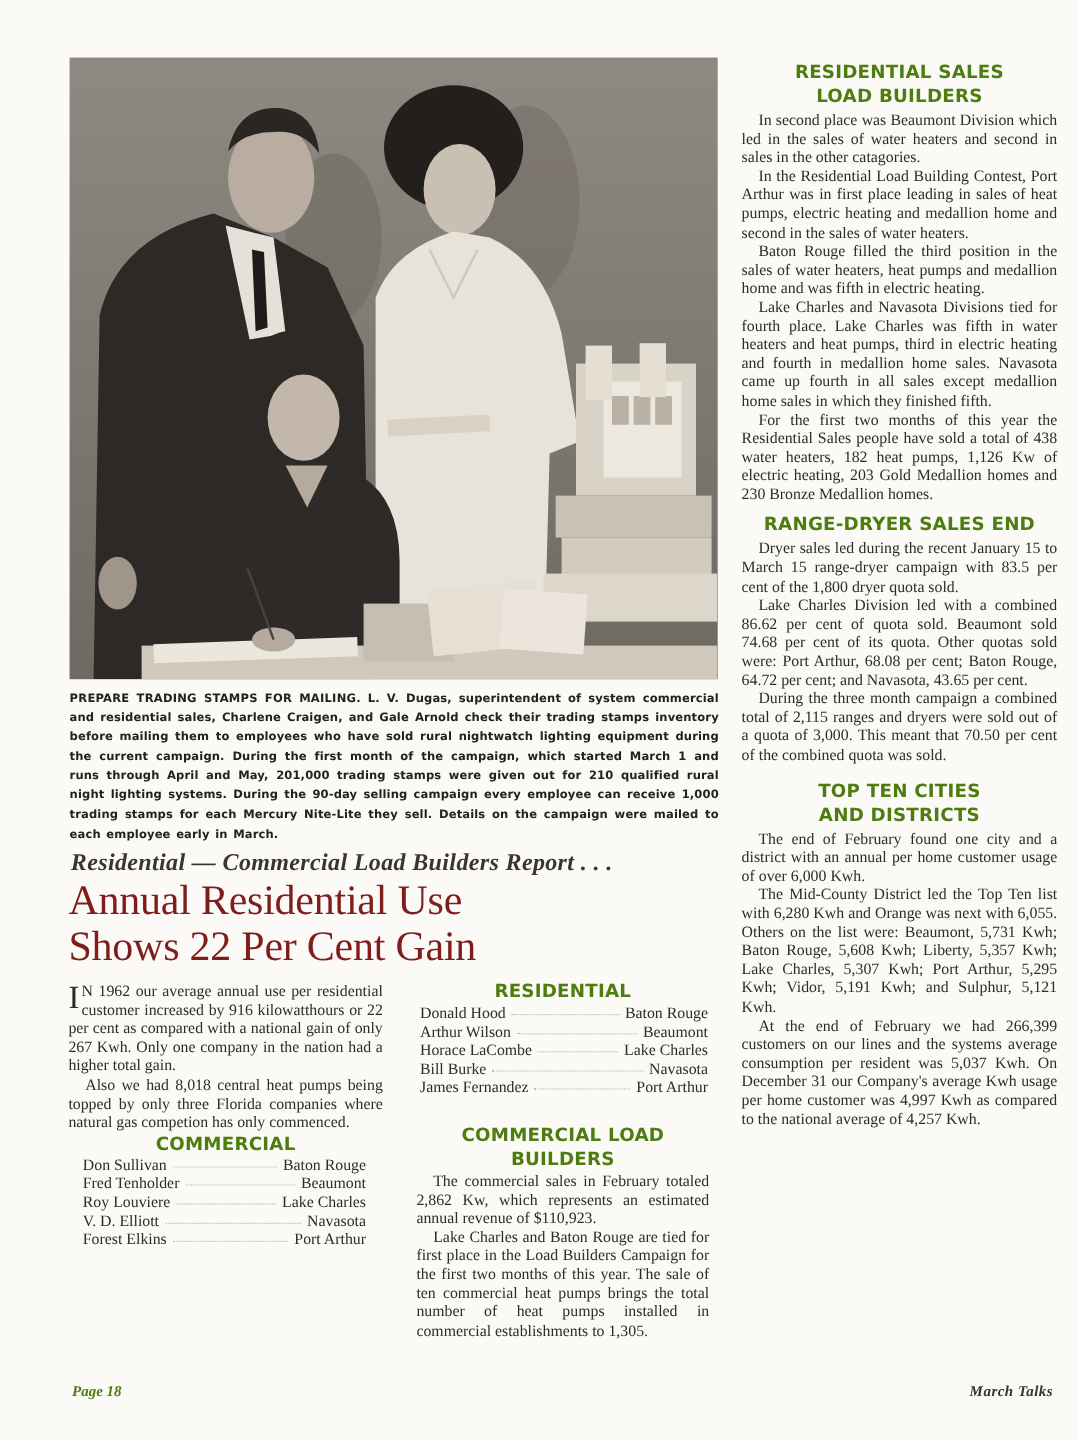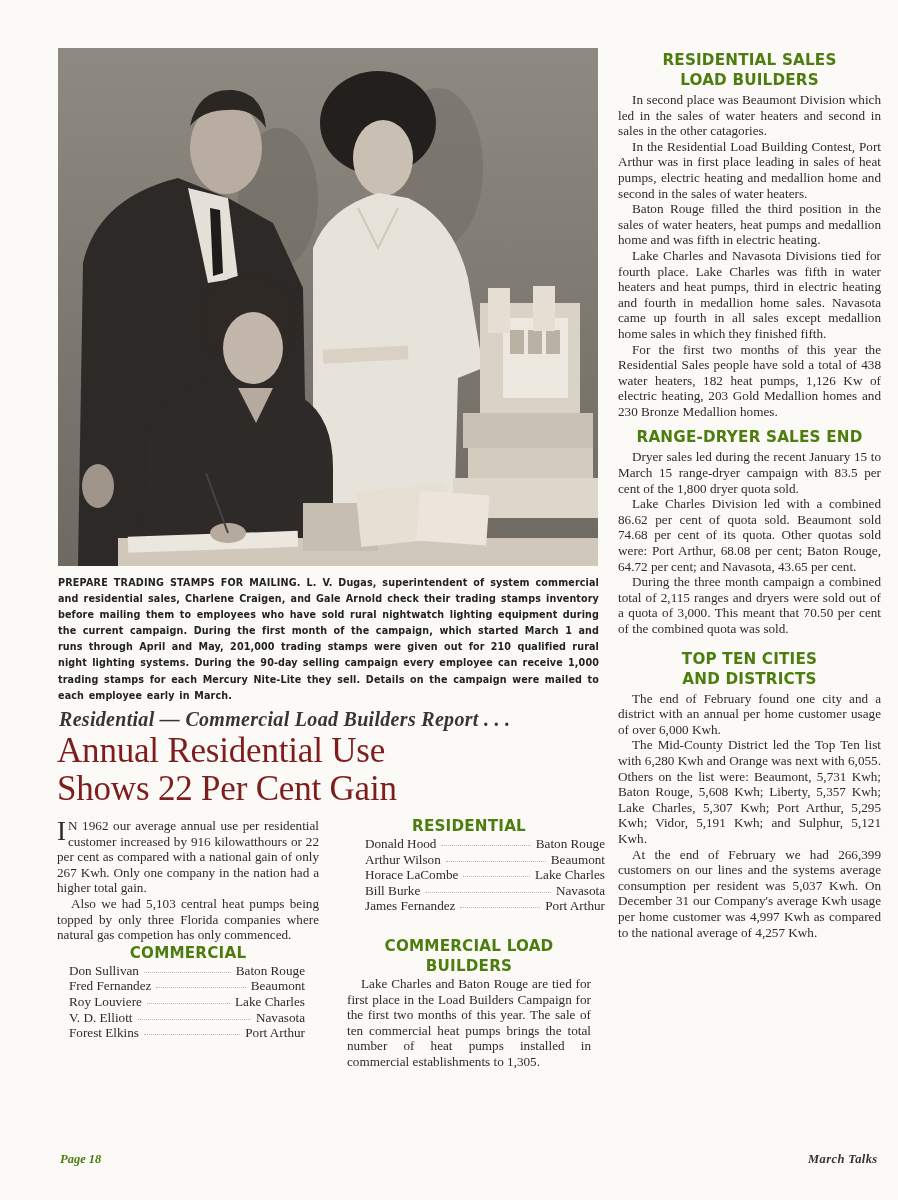--- a/index.html
+++ b/index.html
@@ -61,21 +61,21 @@
 
     .sub {
       font-family: "DejaVu Sans", "Liberation Sans", sans-serif;
       font-weight: bold; text-align: center; color: #4d7c0f;
       font-size: 15.2px; line-height: 20px; letter-spacing: 0.2px;
       margin: 0;
     }
     .sub.two { margin-bottom: 2px; }
 
     .roster { margin: 0 0 0 12px; width: 236px; }
-    .col-mid .roster { margin-left: 18px; width: 240px; }
+    .col-mid .roster { margin-left: 3px; width: 240px; }
     .roster-row { display: flex; align-items: baseline; line-height: 15.6px; }
     .roster-row .name { white-space: nowrap; }
     .roster-row .dots {
       flex: 1; margin: 0 5px; height: 1px;
       border-bottom: 1px dotted #bdb8b0; position: relative; top: -2px;
     }
     .roster-row .city { white-space: nowrap; }
 
     .footer-left {
       position: absolute; left: 60px; top: 1152px;
@@ -159,30 +159,30 @@
   </div>
 
   <div class="kicker">Residential — Commercial Load Builders Report . . .</div>
   <div class="headline">
     <div>Annual Residential Use</div>
     <div>Shows 22 Per Cent Gain</div>
   </div>
 
   <div class="col col-left">
     <p class="noindent"><span class="dropcap">I</span><span>N 1962 our average annual use per residential customer increased by 916 kilowatthours or 22 per cent as compared with a national gain of only 267 Kwh. Only one company in the nation had a higher total gain.</span></p>
-    <p>Also we had 5,103 central heat pumps being topped by only three Florida companies where natural gas competion has only commenced.</p>
+    <p>Also we had 8,018 central heat pumps being topped by only three Florida companies where natural gas competion has only commenced.</p>
     <h3 class="sub">COMMERCIAL</h3>
     <div class="roster">
       <div class="roster-row">
           <span class="name">Don Sullivan</span>
           <span class="dots"></span>
           <span class="city">Baton Rouge</span>
         </div>
       <div class="roster-row">
-          <span class="name">Fred Fernandez</span>
+          <span class="name">Fred Tenholder</span>
           <span class="dots"></span>
           <span class="city">Beaumont</span>
         </div>
       <div class="roster-row">
           <span class="name">Roy Louviere</span>
           <span class="dots"></span>
           <span class="city">Lake Charles</span>
         </div>
       <div class="roster-row">
           <span class="name">V. D. Elliott</span>
@@ -224,20 +224,21 @@
           <span class="name">James Fernandez</span>
           <span class="dots"></span>
           <span class="city">Port Arthur</span>
         </div>
     </div>
     <div style="height:22px"></div>
     <h3 class="sub">
       <span>COMMERCIAL LOAD</span><br>
       <span>BUILDERS</span>
     </h3>
+    <p>The commercial sales in February totaled 2,862 Kw, which represents an estimated annual revenue of $110,923.</p>
     <p>Lake Charles and Baton Rouge are tied for first place in the Load Builders Campaign for the first two months of this year. The sale of ten commercial heat pumps brings the total number of heat pumps installed in commercial establishments to 1,305.</p>
   </div>
 
   <div class="col col-right">
     <h3 class="sub two">
       <span>RESIDENTIAL SALES</span><br>
       <span>LOAD BUILDERS</span>
     </h3>
     <p>In second place was Beaumont Division which led in the sales of water heaters and second in sales in the other catagories.</p>
     <p>In the Residential Load Building Contest, Port Arthur was in first place leading in sales of heat pumps, electric heating and medallion home and second in the sales of water heaters.</p>

